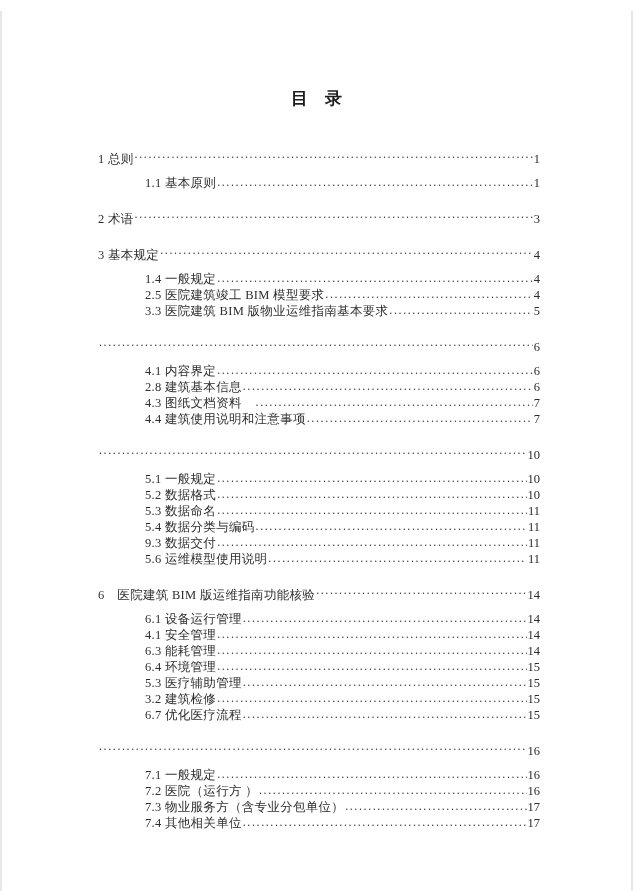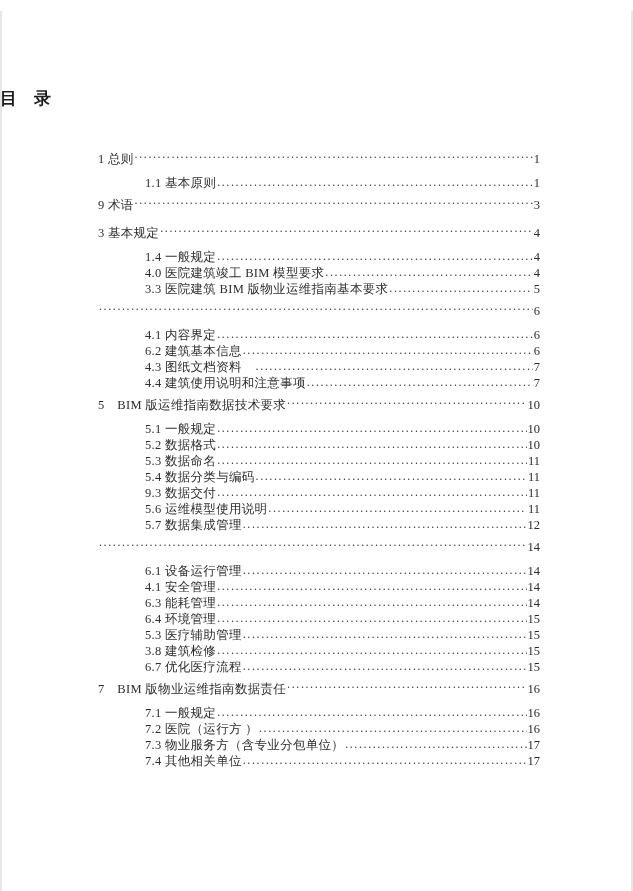--- a/index.html
+++ b/index.html
@@ -18,37 +18,37 @@
   
   .edge-left, .edge-right {
     position: absolute; top: 0; bottom: 0; width: 2px;
     background: #e7e7e7;
   }
   .edge-left { left: 0; }
   .edge-right { right: 0; }
 
   .doc-title {
     padding-top: 76px;
-    text-align: left;
+    text-align: center;
     font-size: 17px;
     font-weight: bold;
     color: #1d1d1d;
   }
 
   .toc {
     margin: 37px 93px 0 93px; 
   }
   .toc-row {
     display: flex;
     align-items: baseline;
     font-size: 12.5px;
     line-height: 16px;
     white-space: nowrap;
   }
-  .toc-row.l1 { margin-top: 2px; margin-bottom: 8px; padding-left: 5px; }
+  .toc-row.l1 { margin-top: 16px; margin-bottom: 8px; padding-left: 5px; }
   .toc-row.l2 { padding-left: 52px; align-items: center; }
 
   .toc-label { flex: 0 0 auto; letter-spacing: 0.3px; }
   .toc-dots {
     flex: 1 1 auto;
     overflow: hidden;
     height: 16px;
     position: relative;
     margin: 0 1px;
   }
@@ -81,70 +81,69 @@
     <span class="toc-label">1 总则</span>
     <span class="toc-dots"></span>
     <span class="toc-page">1</span>
   </div>
       <div class="toc-row l2">
     <span class="toc-label">1.1 基本原则</span>
     <span class="toc-dots"></span>
     <span class="toc-page">1</span>
   </div>
       <div class="toc-row l1">
-    <span class="toc-label">9 术语</span>
+    <span class="toc-label">2 术语</span>
     <span class="toc-dots"></span>
     <span class="toc-page">3</span>
   </div>
       <div class="toc-row l1">
     <span class="toc-label">3 基本规定</span>
     <span class="toc-dots"></span>
     <span class="toc-page">4</span>
   </div>
       <div class="toc-row l2">
     <span class="toc-label">1.4 一般规定</span>
     <span class="toc-dots"></span>
     <span class="toc-page">4</span>
   </div>
       <div class="toc-row l2">
-    <span class="toc-label">4.0 医院建筑竣工 BIM 模型要求</span>
+    <span class="toc-label">2.5 医院建筑竣工 BIM 模型要求</span>
     <span class="toc-dots"></span>
     <span class="toc-page">4</span>
   </div>
       <div class="toc-row l2">
     <span class="toc-label">3.3 医院建筑 BIM 版物业运维指南基本要求</span>
     <span class="toc-dots"></span>
     <span class="toc-page">5</span>
   </div>
       <div class="toc-row l1">
     <span class="toc-dots"></span>
     <span class="toc-page">6</span>
   </div>
       <div class="toc-row l2">
     <span class="toc-label">4.1 内容界定</span>
     <span class="toc-dots"></span>
     <span class="toc-page">6</span>
   </div>
       <div class="toc-row l2">
-    <span class="toc-label">6.2 建筑基本信息</span>
+    <span class="toc-label">2.8 建筑基本信息</span>
     <span class="toc-dots"></span>
     <span class="toc-page">6</span>
   </div>
       <div class="toc-row l2">
     <span class="toc-label">4.3 图纸文档资料　</span>
     <span class="toc-dots"></span>
     <span class="toc-page">7</span>
   </div>
       <div class="toc-row l2">
     <span class="toc-label">4.4 建筑使用说明和注意事项</span>
     <span class="toc-dots"></span>
     <span class="toc-page">7</span>
   </div>
       <div class="toc-row l1">
-    <span class="toc-label">5　BIM 版运维指南数据技术要求</span>
     <span class="toc-dots"></span>
     <span class="toc-page">10</span>
   </div>
       <div class="toc-row l2">
     <span class="toc-label">5.1 一般规定</span>
     <span class="toc-dots"></span>
     <span class="toc-page">10</span>
   </div>
       <div class="toc-row l2">
     <span class="toc-label">5.2 数据格式</span>
@@ -164,26 +163,22 @@
       <div class="toc-row l2">
     <span class="toc-label">9.3 数据交付</span>
     <span class="toc-dots"></span>
     <span class="toc-page">11</span>
   </div>
       <div class="toc-row l2">
     <span class="toc-label">5.6 运维模型使用说明</span>
     <span class="toc-dots"></span>
     <span class="toc-page">11</span>
   </div>
-      <div class="toc-row l2">
-    <span class="toc-label">5.7 数据集成管理</span>
-    <span class="toc-dots"></span>
-    <span class="toc-page">12</span>
-  </div>
-      <div class="toc-row l1">
+      <div class="toc-row l1">
+    <span class="toc-label">6　医院建筑 BIM 版运维指南功能核验</span>
     <span class="toc-dots"></span>
     <span class="toc-page">14</span>
   </div>
       <div class="toc-row l2">
     <span class="toc-label">6.1 设备运行管理</span>
     <span class="toc-dots"></span>
     <span class="toc-page">14</span>
   </div>
       <div class="toc-row l2">
     <span class="toc-label">4.1 安全管理</span>
@@ -199,31 +194,30 @@
     <span class="toc-label">6.4 环境管理</span>
     <span class="toc-dots"></span>
     <span class="toc-page">15</span>
   </div>
       <div class="toc-row l2">
     <span class="toc-label">5.3 医疗辅助管理</span>
     <span class="toc-dots"></span>
     <span class="toc-page">15</span>
   </div>
       <div class="toc-row l2">
-    <span class="toc-label">3.8 建筑检修</span>
+    <span class="toc-label">3.2 建筑检修</span>
     <span class="toc-dots"></span>
     <span class="toc-page">15</span>
   </div>
       <div class="toc-row l2">
     <span class="toc-label">6.7 优化医疗流程</span>
     <span class="toc-dots"></span>
     <span class="toc-page">15</span>
   </div>
       <div class="toc-row l1">
-    <span class="toc-label">7　BIM 版物业运维指南数据责任</span>
     <span class="toc-dots"></span>
     <span class="toc-page">16</span>
   </div>
       <div class="toc-row l2">
     <span class="toc-label">7.1 一般规定</span>
     <span class="toc-dots"></span>
     <span class="toc-page">16</span>
   </div>
       <div class="toc-row l2">
     <span class="toc-label">7.2 医院（运行方 ）</span>

